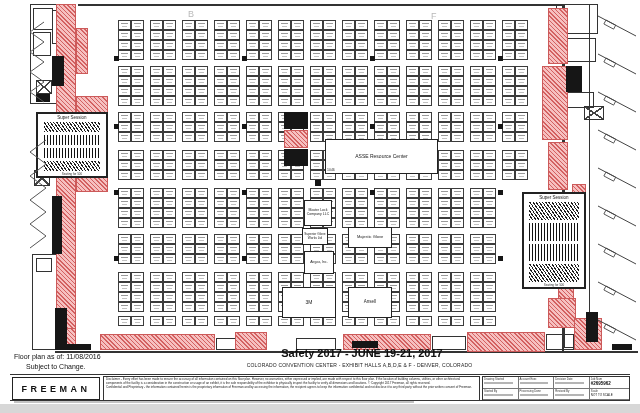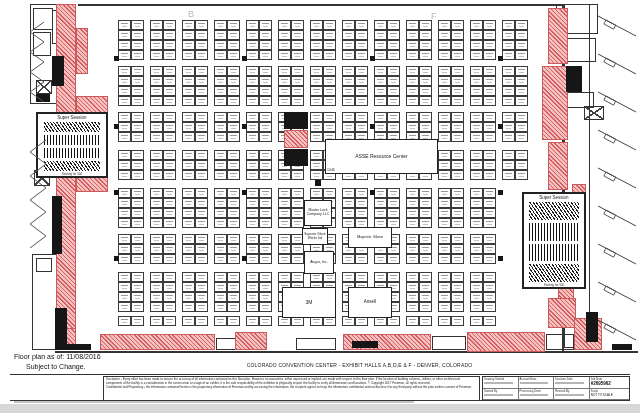--- a/index.html
+++ b/index.html
@@ -831,22 +831,26 @@
           <rect x="606" y="248" width="11" height="4.5" fill="none" stroke="#444" stroke-width="0.8" transform="rotate(28 606 248)"></rect>
           <line x1="598" y1="282" x2="636" y2="302" stroke="#444" stroke-width="1"></line>
           <rect x="606" y="286" width="11" height="4.5" fill="none" stroke="#444" stroke-width="0.8" transform="rotate(28 606 286)"></rect>
           <line x1="598" y1="320" x2="636" y2="340" stroke="#444" stroke-width="1"></line>
           <rect x="606" y="324" width="11" height="4.5" fill="none" stroke="#444" stroke-width="0.8" transform="rotate(28 606 324)"></rect>
         </svg>
       </div>
 
     <div class="t" id="asof">Floor plan as of:  11/08/2016</div>
     <div class="t" id="subj">Subject to Change.</div>
+    <div class="t" id="event">Safety 2017 - JUNE 19-21, 2017</div>
     <div class="t" id="venue">COLORADO CONVENTION CENTER - EXHIBIT HALLS A,B,D,E &amp; F - DENVER, COLORADO</div>
 
+    <div class="abs" id="freemanbox">
+      <span>FREEMAN</span>
+    </div>
     <div class="abs" id="discbox">
       <p>Disclaimer - Every effort has been made to ensure the accuracy of all information contained on this floor plan. However, no warranties, either expressed or implied, are made with respect to this floor plan. If the location of building columns, utilities, or other architectural components of the facility is a consideration in the construction or usage of an exhibit, it is the sole responsibility of the exhibitor to physically inspect the facility to verify all dimensions and locations. © Copyright 2017 Freeman, all rights reserved.</p>
       <p>Confidential and Proprietary - the information contained herein is the proprietary information of Freeman and by accessing the information, the recipient agrees to keep the information confidential and not disclose it to any third party without the prior written consent of Freeman.</p>
     </div>
     <div class="abs" id="tblock">
         <div class="tcell">
           <span class="lbl">Drawing Started</span>
           <span class="bar"></span>
         </div>
         <div class="tcell">

